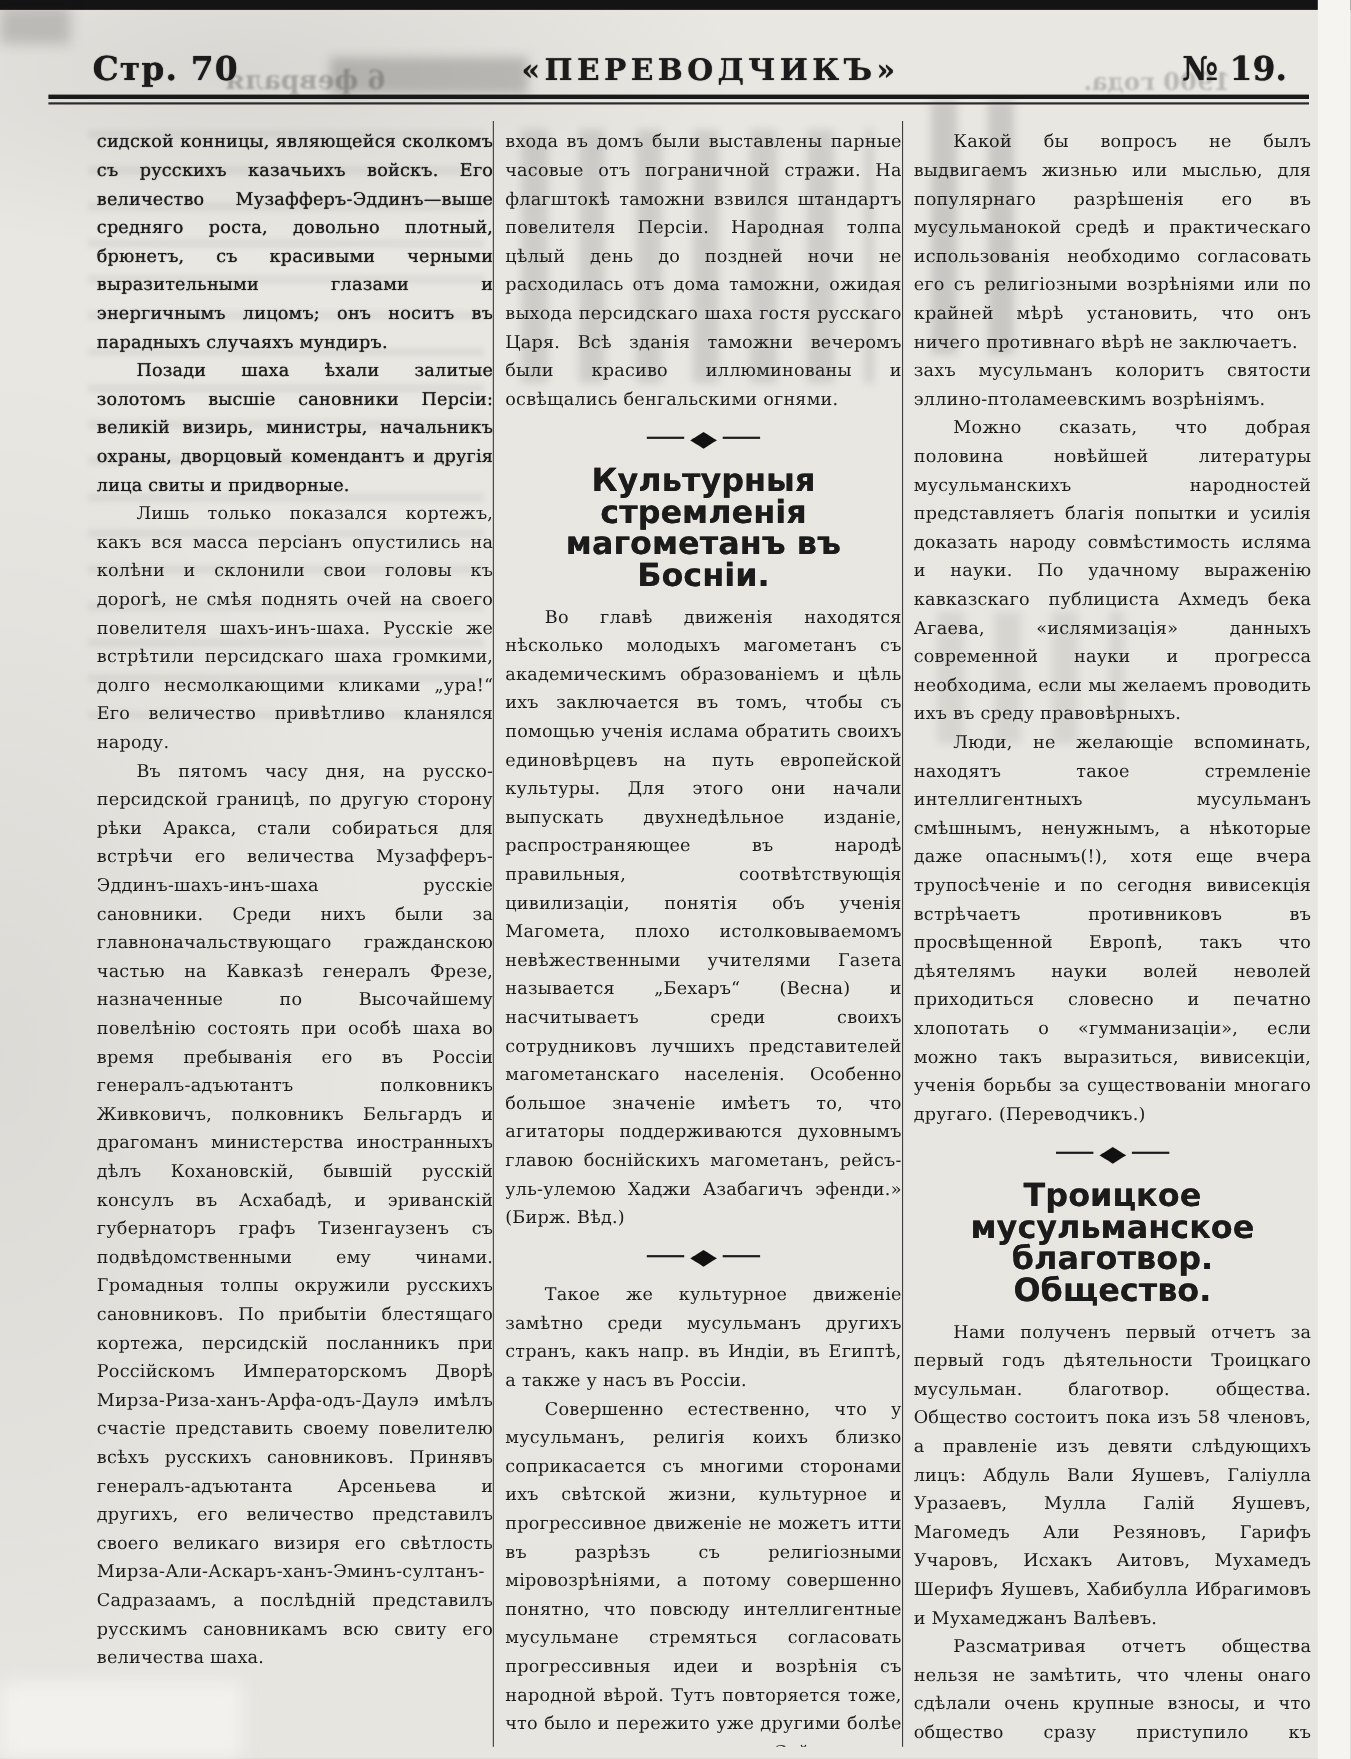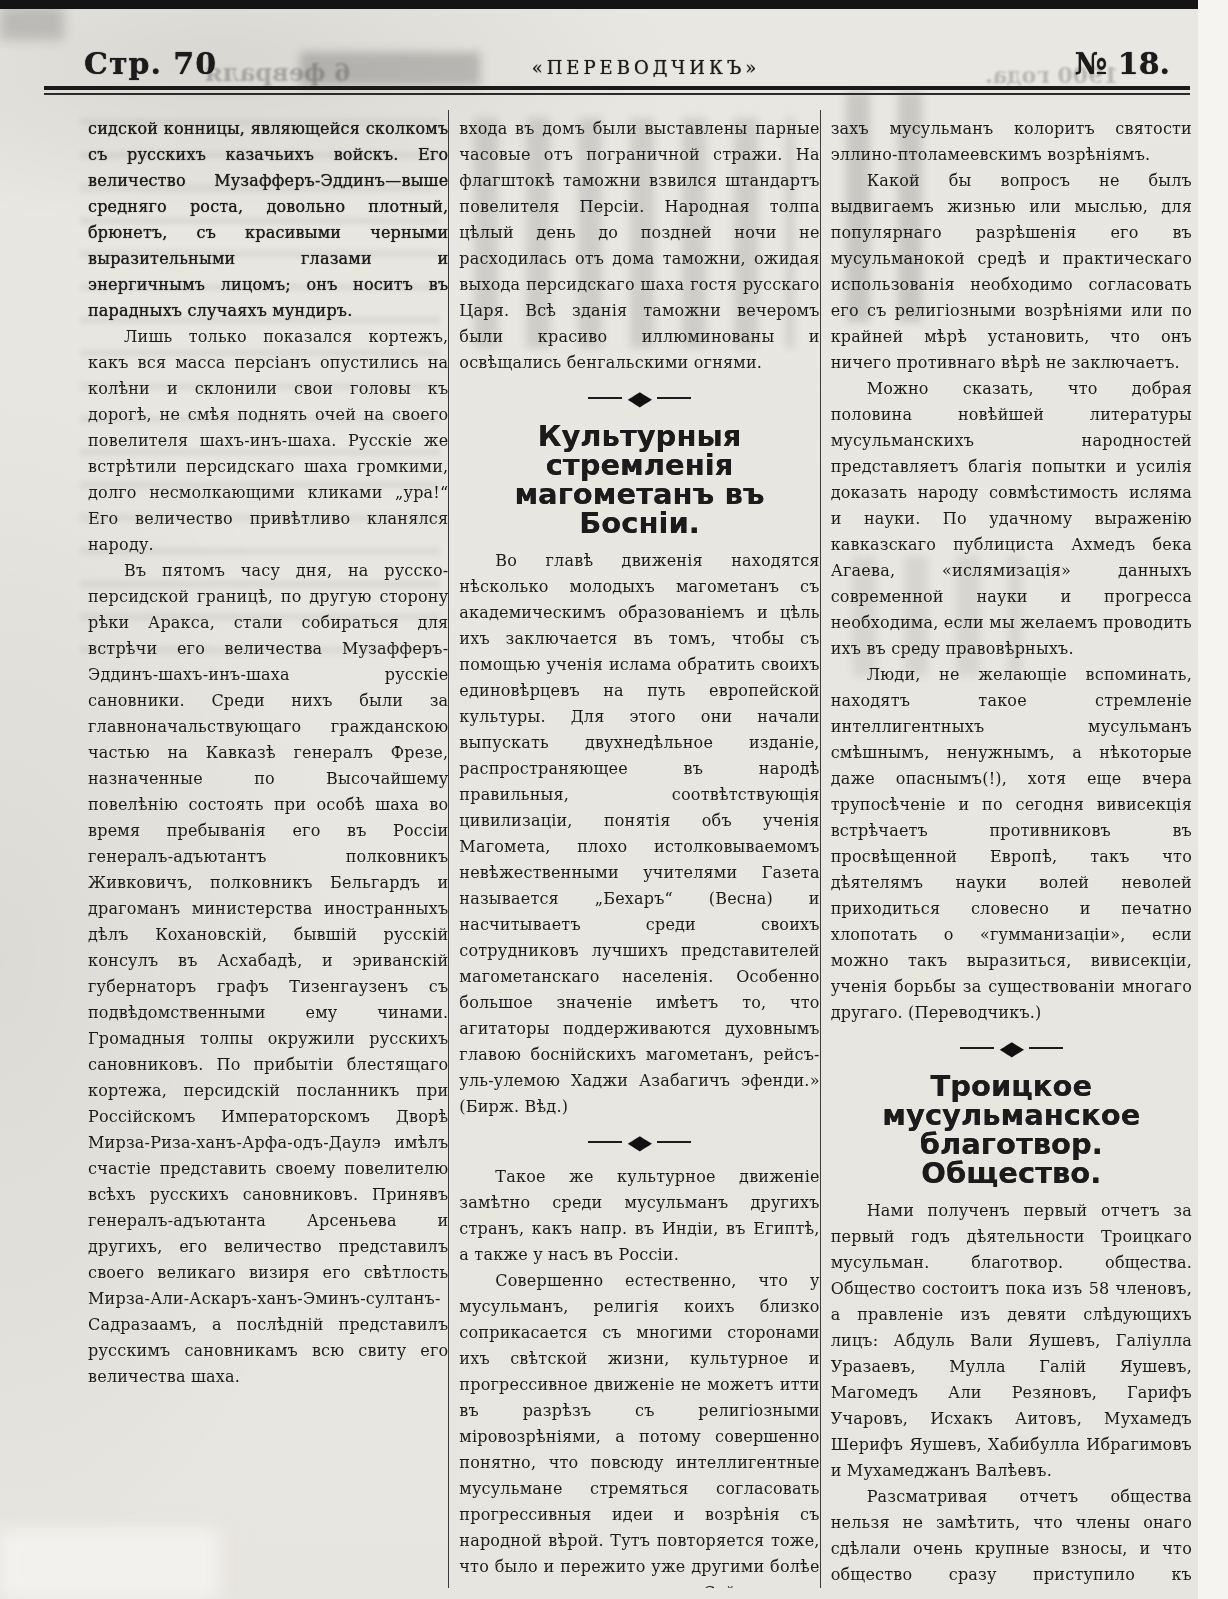--- a/index.html
+++ b/index.html
@@ -17,21 +17,21 @@
   }
   
   .edge-top{position:absolute;top:0;left:0;width:100%;height:9px;background:#141414;}
   .edge-top-left{position:absolute;top:6px;left:0;width:64px;height:34px;background:rgba(20,20,20,0.18);filter:blur(6px);}
   .edge-right{position:absolute;top:0;right:0;width:30px;height:100%;background:#f5f4f1;}
   .edge-bottom-left{position:absolute;bottom:0;left:0;width:220px;height:70px;background:#f2f1ee;filter:blur(8px);}
 
   
   .header{position:absolute;top:46px;left:84px;width:1086px;display:flex;justify-content:space-between;align-items:baseline;}
   .page-label{font-weight:bold;font-size:30px;letter-spacing:1px;filter:blur(.4px);text-shadow:0 0 1px rgba(0,0,0,.8);}
-  .masthead{font-weight:normal;font-size:18px;letter-spacing:4px;filter:blur(.4px);text-shadow:0 0 1px rgba(0,0,0,.7);}
+  .masthead{font-weight:bold;font-size:27px;letter-spacing:4px;filter:blur(.4px);text-shadow:0 0 1px rgba(0,0,0,.7);}
   .issue-label{font-weight:bold;font-size:30px;text-shadow:0 0 1px rgba(0,0,0,.8);}
   .ghost{position:absolute;color:#3c3c3c;transform:scaleX(-1);opacity:.28;filter:blur(1px);font-weight:bold;white-space:nowrap;}
   .ghost-date{top:58px;left:205px;font-size:24px;opacity:.33;}
   .ghost-year{top:62px;left:985px;font-size:22px;}
 
   
   .rule-wrap{position:absolute;top:86px;left:44px;width:1146px;}
   .rule-a{height:4px;background:#1a1a1a;}
   .rule-b{height:2px;background:#2a2a2a;margin-top:3px;}
 
@@ -74,31 +74,32 @@
   <div class="smudge bars sm-col2"></div>
   <div class="smudge bars sm-col3-top"></div>
   <div class="smudge bars sm-col3-mid"></div>
   <div class="smudge sm-col1"></div>
   <div class="ghost ghost-date">6 февраля</div>
   <div class="ghost ghost-year">1900 года.</div>
 
   <div class="header">
     <span class="page-label">Стр. 70</span>
     <span class="masthead">«ПЕРЕВОДЧИКЪ»</span>
-    <span class="issue-label">№ 18.</span>
+    <span class="issue-label">№ 19.</span>
   </div>
   <div class="rule-wrap">
     <div class="rule-a"></div>
     <div class="rule-b"></div>
   </div>
 
   <div class="columns">
 
     <section class="col rule">
       <p class="para noindent overink">сидской конницы, являющейся сколкомъ съ русскихъ казачьихъ войскъ. Его величество Музафферъ-Эддинъ—выше средняго роста, довольно плотный, брюнетъ, съ красивыми черными выразительными глазами и энергичнымъ лицомъ; онъ носитъ въ парадныхъ случаяхъ мундиръ.</p>
+      <p class="para overink">Позади шаха ѣхали залитые золотомъ высшіе сановники Персіи: великій визирь, министры, начальникъ охраны, дворцовый комендантъ и другія лица свиты и придворные.</p>
       <p class="para">Лишь только показался кортежъ, какъ вся масса персіанъ опустились на колѣни и склонили свои головы къ дорогѣ, не смѣя поднять очей на своего повелителя шахъ-инъ-шаха. Русскіе же встрѣтили персидскаго шаха громкими, долго несмолкающими кликами „ура!“ Его величество привѣтливо кланялся народу.</p>
       <p class="para">Въ пятомъ часу дня, на русско-персидской границѣ, по другую сторону рѣки Аракса, стали собираться для встрѣчи его величества Музафферъ-Эддинъ-шахъ-инъ-шаха русскіе сановники. Среди нихъ были за главноначальствующаго гражданскою частью на Кавказѣ генералъ Фрезе, назначенные по Высочайшему повелѣнію состоять при особѣ шаха во время пребыванія его въ Россіи генералъ-адъютантъ полковникъ Живковичъ, полковникъ Бельгардъ и драгоманъ министерства иностранныхъ дѣлъ Кохановскій, бывшій русскій консулъ въ Асхабадѣ, и эриванскій губернаторъ графъ Тизенгаузенъ съ подвѣдомственными ему чинами. Громадныя толпы окружили русскихъ сановниковъ. По прибытіи блестящаго кортежа, персидскій посланникъ при Россійскомъ Императорскомъ Дворѣ Мирза-Риза-ханъ-Арфа-одъ-Даулэ имѣлъ счастіе представить своему повелителю всѣхъ русскихъ сановниковъ. Принявъ генералъ-адъютанта Арсеньева и другихъ, его величество представилъ своего великаго визиря его свѣтлость Мирза-Али-Аскаръ-ханъ-Эминъ-султанъ-Садразаамъ, а послѣдній представилъ русскимъ сановникамъ всю свиту его величества шаха.</p>
 
     </section>
 
     <section class="col rule">
       <p class="para noindent">входа въ домъ были выставлены парные часовые отъ пограничной стражи. На флагштокѣ таможни взвился штандартъ повелителя Персіи. Народная толпа цѣлый день до поздней ночи не расходилась отъ дома таможни, ожидая выхода персидскаго шаха гостя русскаго Царя. Всѣ зданія таможни вечеромъ были красиво иллюминованы и освѣщались бенгальскими огнями.</p>
       <div class="divider">
         <span class="d-line"></span>
         <span class="diamond">◆</span>
@@ -109,22 +110,22 @@
       <div class="divider">
         <span class="d-line"></span>
         <span class="diamond">◆</span>
         <span class="d-line"></span>
       </div>
       <p class="para">Такое же культурное движеніе замѣтно среди мусульманъ другихъ странъ, какъ напр. въ Индіи, въ Египтѣ, а также у насъ въ Россіи.</p>
       <p class="para">Совершенно естественно, что у мусульманъ, религія коихъ близко соприкасается съ многими сторонами ихъ свѣтской жизни, культурное и прогрессивное движеніе не можетъ итти въ разрѣзъ съ религіозными міровозрѣніями, а потому совершенно понятно, что повсюду интеллигентные мусульмане стремяться согласовать прогрессивныя идеи и возрѣнія съ народной вѣрой. Тутъ повторяется тоже, что было и пережито уже другими болѣе передовыми народами. Сейчасъ въ Казани идетъ словесный и печатный споръ между «нашими учеными» о томъ чьи возрѣнія истинны—Кеплера и Ньютана или древне-греческіе, принятыя древними учеными мусульманъ, что придаетъ въ гла-</p>
     </section>
 
     <section class="col">
+      <p class="para">Какой бы вопросъ не былъ выдвигаемъ жизнью или мыслью, для популярнаго разрѣшенія его въ мусульманокой средѣ и практическаго использованія необходимо согласовать его съ религіозными возрѣніями или по крайней мѣрѣ установить, что онъ ничего противнаго вѣрѣ не заключаетъ.</p>
       <p class="para noindent">захъ мусульманъ колоритъ святости эллино-птоламеевскимъ возрѣніямъ.</p>
-      <p class="para">Какой бы вопросъ не былъ выдвигаемъ жизнью или мыслью, для популярнаго разрѣшенія его въ мусульманокой средѣ и практическаго использованія необходимо согласовать его съ религіозными возрѣніями или по крайней мѣрѣ установить, что онъ ничего противнаго вѣрѣ не заключаетъ.</p>
       <p class="para">Можно сказать, что добрая половина новѣйшей литературы мусульманскихъ народностей представляетъ благія попытки и усилія доказать народу совмѣстимость исляма и науки. По удачному выраженію кавказскаго публициста Ахмедъ бека Агаева, «ислямизація» данныхъ современной науки и прогресса необходима, если мы желаемъ проводить ихъ въ среду правовѣрныхъ.</p>
       <p class="para">Люди, не желающіе вспоминать, находятъ такое стремленіе интеллигентныхъ мусульманъ смѣшнымъ, ненужнымъ, а нѣкоторые даже опаснымъ(!), хотя еще вчера трупосѣченіе и по сегодня вивисекція встрѣчаетъ противниковъ въ просвѣщенной Европѣ, такъ что дѣятелямъ науки волей неволей приходиться словесно и печатно хлопотать о «гумманизаціи», если можно такъ выразиться, вивисекціи, ученія борьбы за существованіи многаго другаго. (Переводчикъ.)</p>
       <div class="divider">
         <span class="d-line"></span>
         <span class="diamond">◆</span>
         <span class="d-line"></span>
       </div>
       <h2 class="headline">Троицкое мусульманское благотвор. Общество.</h2>
       <p class="para">Нами полученъ первый отчетъ за первый годъ дѣятельности Троицкаго мусульман. благотвор. общества. Общество состоитъ пока изъ 58 членовъ, а правленіе изъ девяти слѣдующихъ лицъ: Абдуль Вали Яушевъ, Галіулла Уразаевъ, Мулла Галій Яушевъ, Магомедъ Али Резяновъ, Гарифъ Учаровъ, Исхакъ Аитовъ, Мухамедъ Шерифъ Яушевъ, Хабибулла Ибрагимовъ и Мухамеджанъ Валѣевъ.</p>
       <p class="para">Разсматривая отчетъ общества нельзя не замѣтить, что члены онаго сдѣлали очень крупные взносы, и что общество сразу приступило къ осуществленію добрыхъ дѣлъ.</p>

